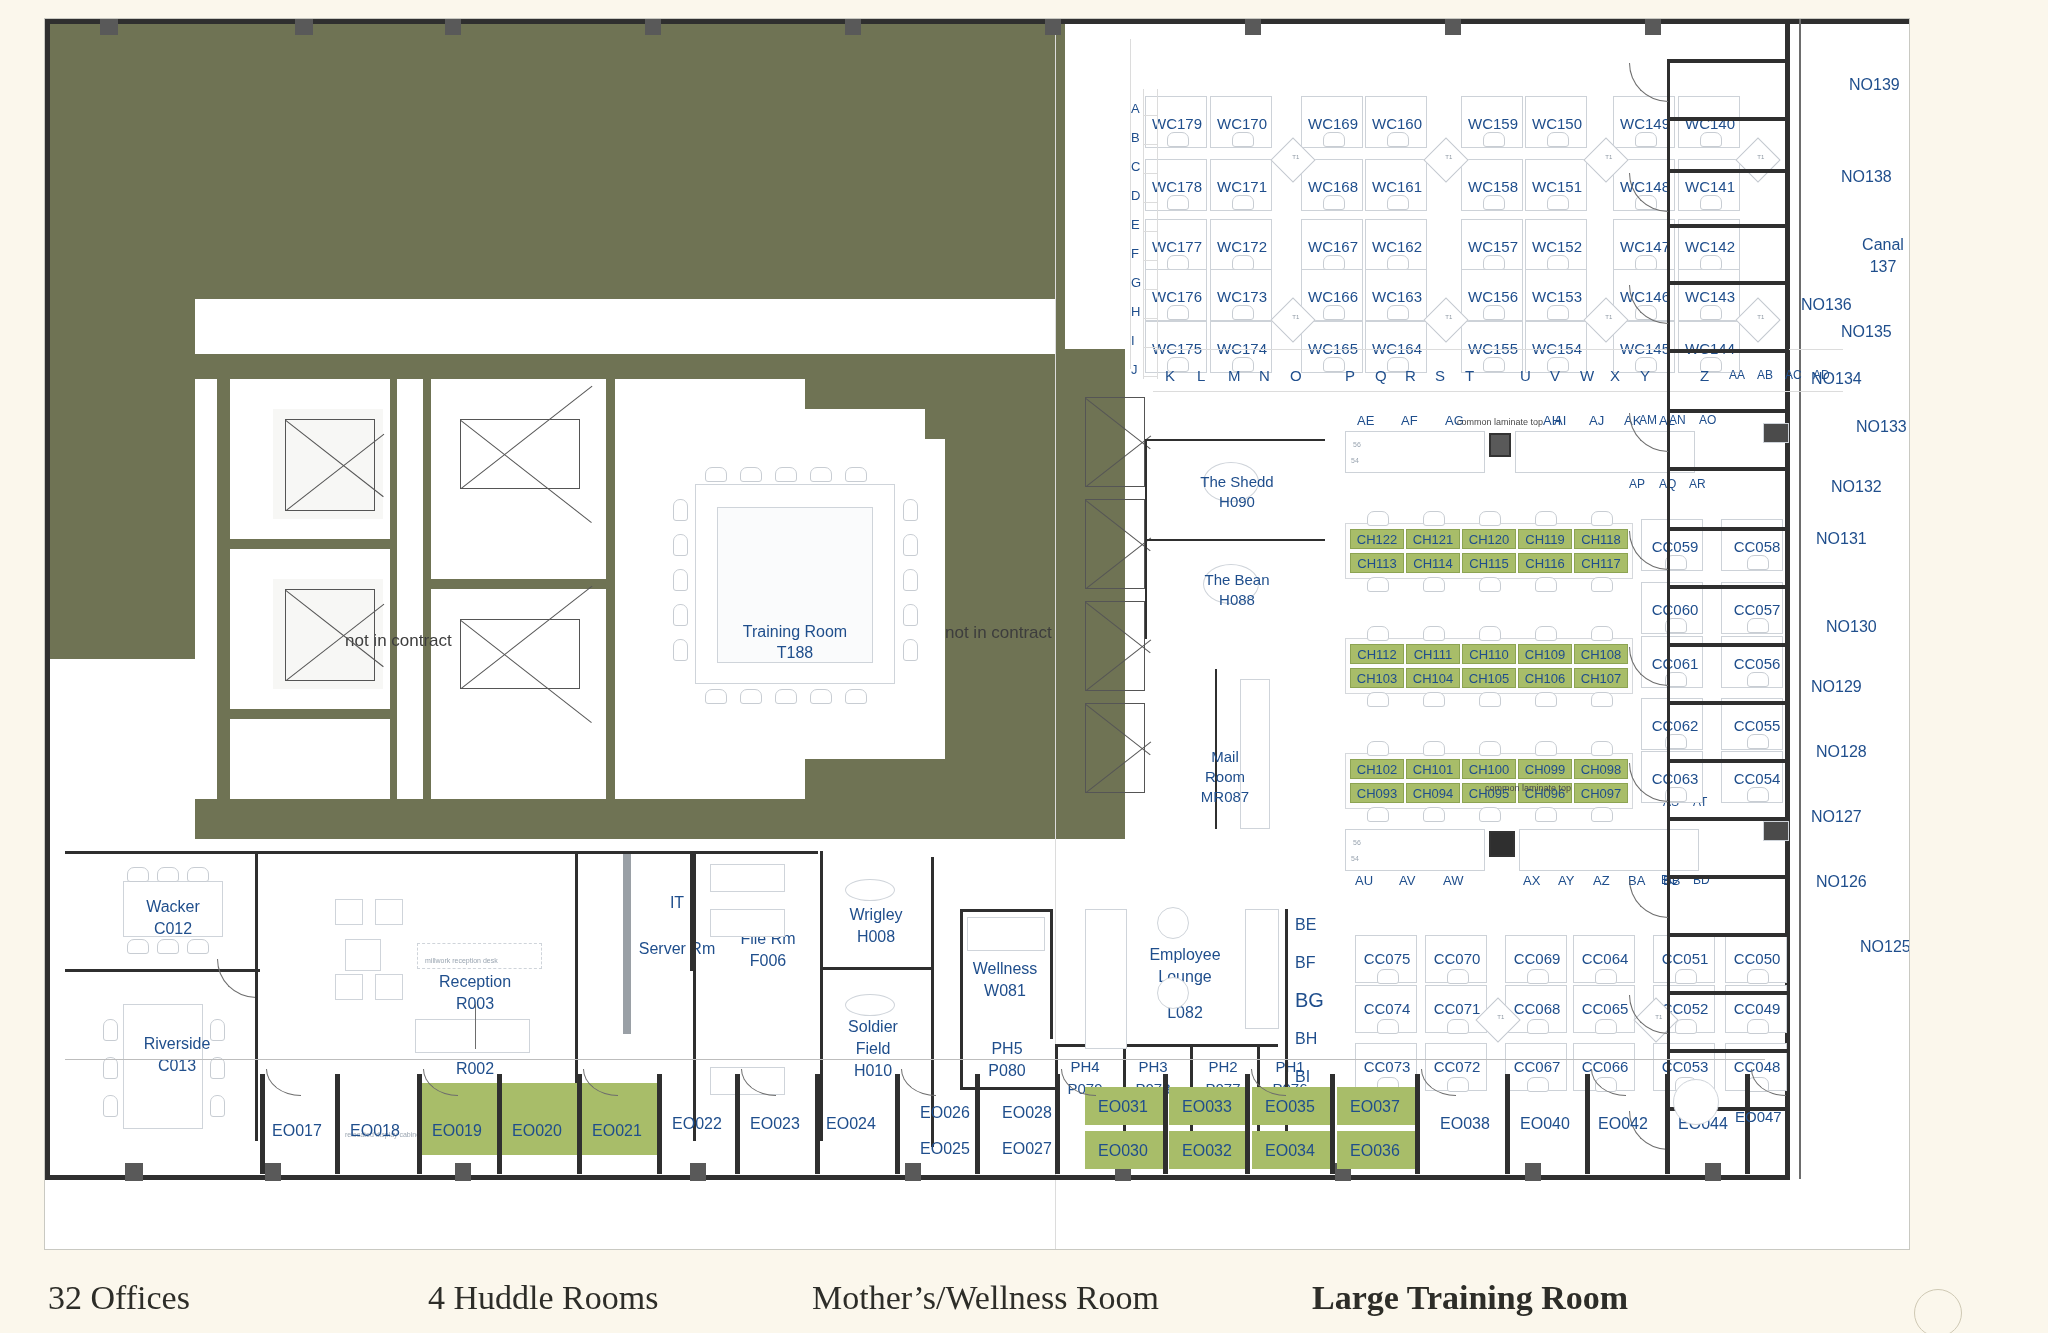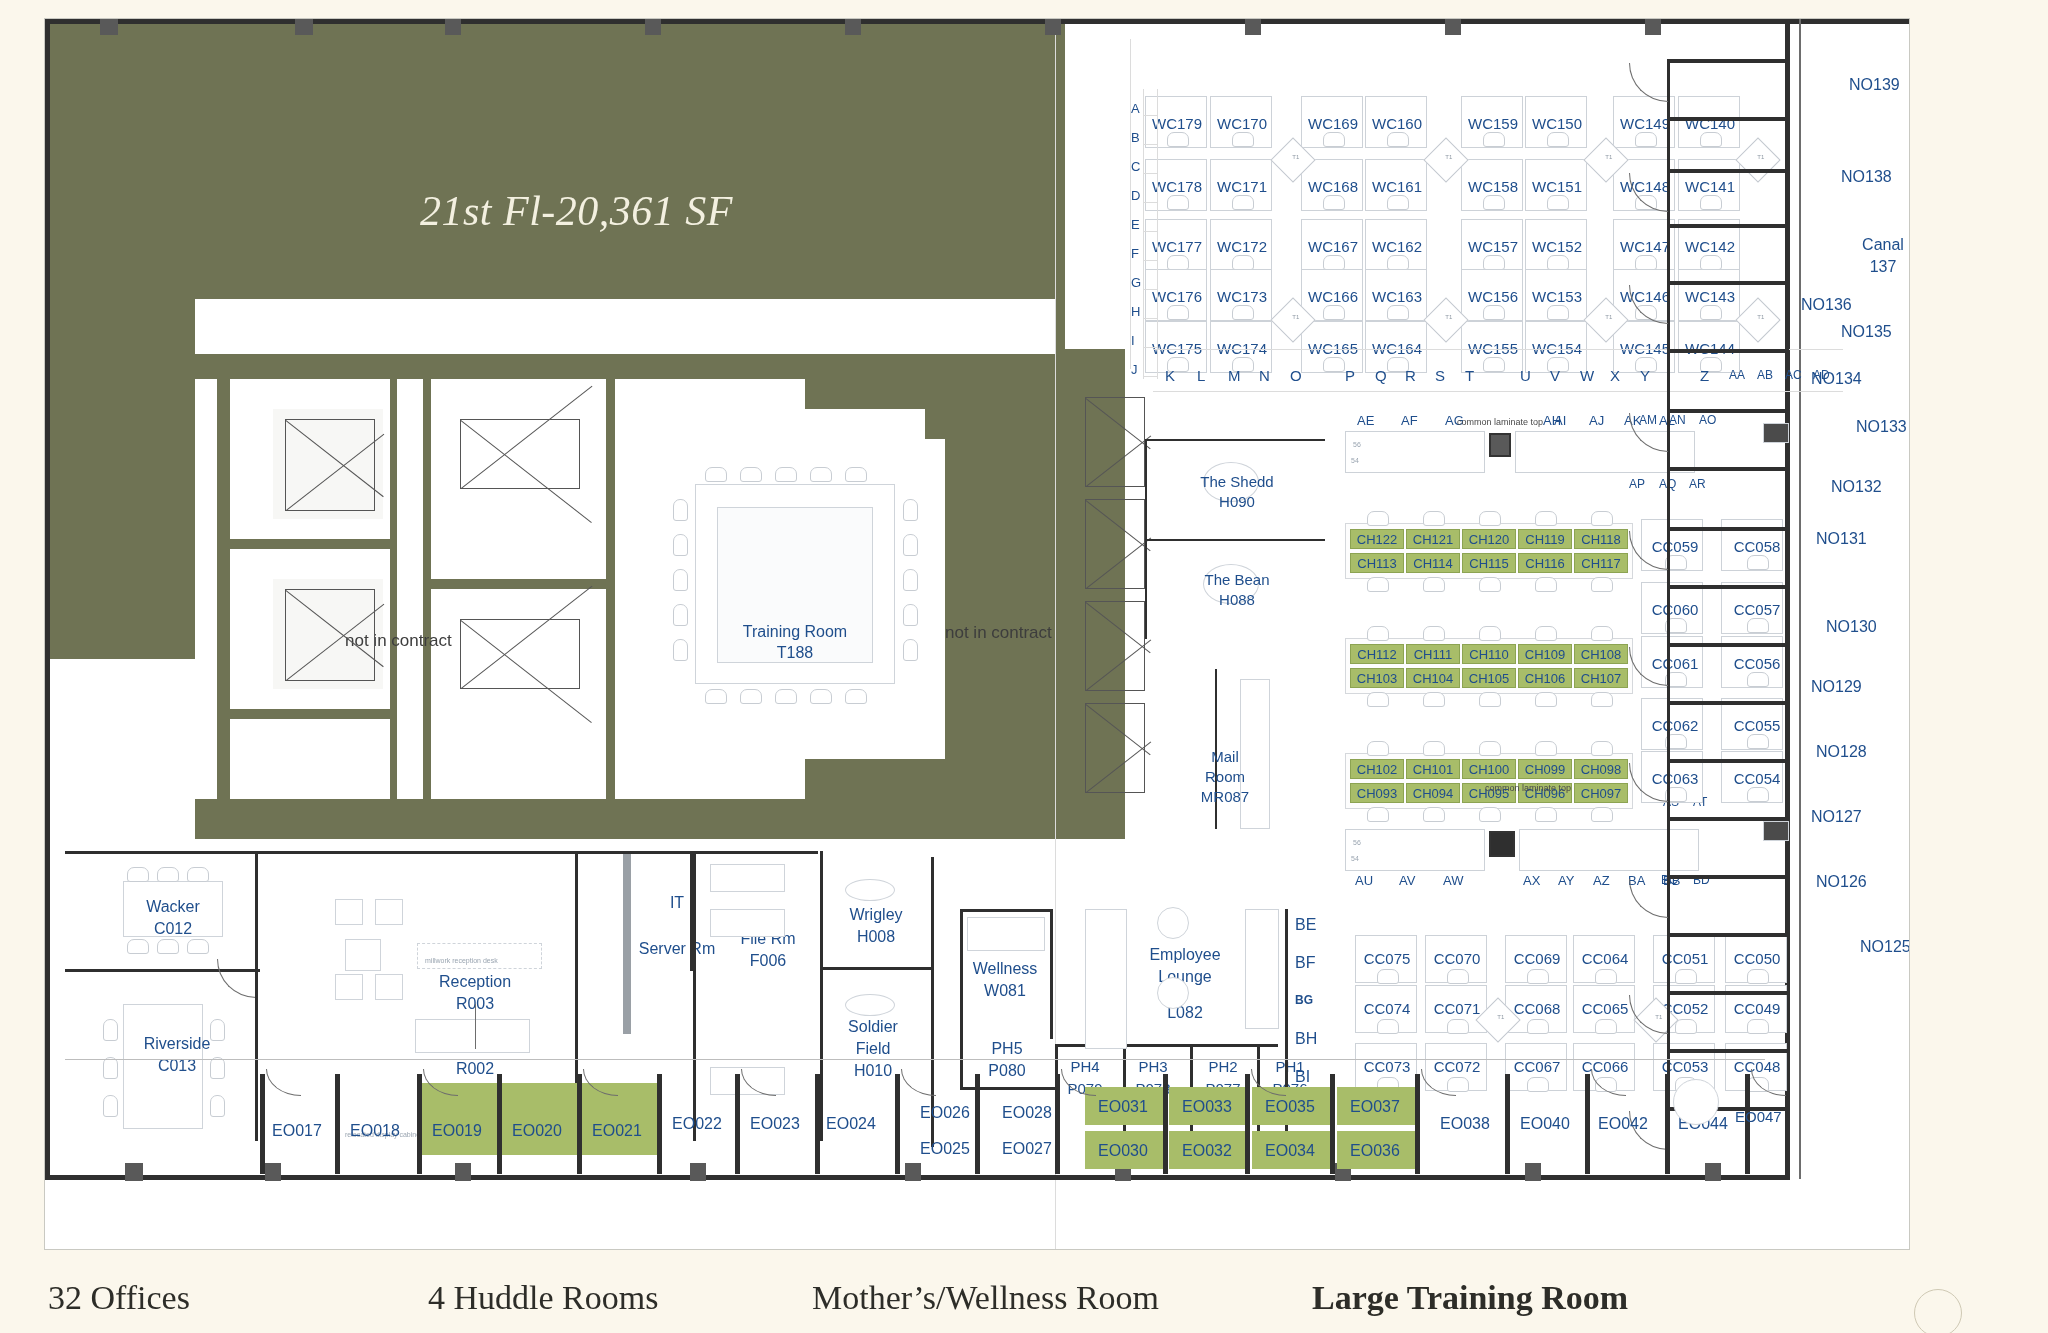--- a/index.html
+++ b/index.html
@@ -113,21 +113,20 @@
     <div class="col" style="left:80px;top:1144px;width:18px;height:18px;"></div>
     <div class="col" style="left:220px;top:1144px;width:16px;height:18px;"></div>
     <div class="col" style="left:410px;top:1144px;width:16px;height:18px;"></div>
     <div class="col" style="left:645px;top:1144px;width:16px;height:18px;"></div>
     <div class="col" style="left:860px;top:1144px;width:16px;height:18px;"></div>
     <div class="col" style="left:1070px;top:1144px;width:16px;height:18px;"></div>
     <div class="col" style="left:1290px;top:1144px;width:16px;height:18px;"></div>
     <div class="col" style="left:1480px;top:1144px;width:16px;height:18px;"></div>
     <div class="col" style="left:1660px;top:1144px;width:16px;height:18px;"></div>
 
-    <div id="floor-title">21st Fl-20,361 SF</div>
 
     <div class="gry" style="left:300px;top:612px;">not in contract</div>
     <div class="gry" style="left:900px;top:604px;">not in contract</div>
 
     <div class="hatch" style="left:1040px;top:378px;width:60px;height:90px;"></div>
     <div class="hatch" style="left:1040px;top:480px;width:60px;height:90px;"></div>
     <div class="hatch" style="left:1040px;top:582px;width:60px;height:90px;"></div>
     <div class="hatch" style="left:1040px;top:684px;width:60px;height:90px;"></div>
     <div class="hatch" style="left:240px;top:400px;width:90px;height:92px;"></div>
     <div class="hatch" style="left:240px;top:570px;width:90px;height:92px;"></div>
@@ -751,21 +750,21 @@
     <div class="furn" style="left:1040px;top:890px;width:42px;height:140px;"></div>
     <div class="lbl c" style="left:1140px;top:928px;font-size:16px;">Employee</div>
     <div class="lbl c" style="left:1140px;top:950px;font-size:16px;">Lounge</div>
     <div class="lbl c" style="left:1140px;top:986px;font-size:16px;">L082</div>
     <div class="furn rnd" style="left:1112px;top:888px;width:32px;height:32px;"></div>
     <div class="furn rnd" style="left:1112px;top:958px;width:32px;height:32px;"></div>
 
     <div id="corridor-letters">
         <div class="lbl" style="left: 1250px; top: 898px; font-size: 16px;">BE</div>
         <div class="lbl" style="left: 1250px; top: 936px; font-size: 16px;">BF</div>
-        <div class="lbl" style="left: 1250px; top: 974px; font-size: 12px; font-weight: bold;">BG</div>
+        <div class="lbl" style="left: 1250px; top: 974px; font-size: 20px;">BG</div>
         <div class="lbl" style="left: 1250px; top: 1012px; font-size: 16px;">BH</div>
         <div class="lbl" style="left: 1250px; top: 1050px; font-size: 16px;">BI</div>
       </div>
     <div class="w" style="left:1240px;top:890px;width:3px;height:240px;"></div>
     <div class="furn" style="left:1200px;top:890px;width:34px;height:120px;"></div>
 
     <div class="wlight" style="left:20px;top:1040px;width:1700px;height:1px;"></div>
     <div id="eo-row">
         <div class="lbl c" style="left: 252px; top: 1104px; font-size: 16px;">EO017</div>
         <div class="lbl c" style="left: 330px; top: 1104px; font-size: 16px;">EO018</div>

